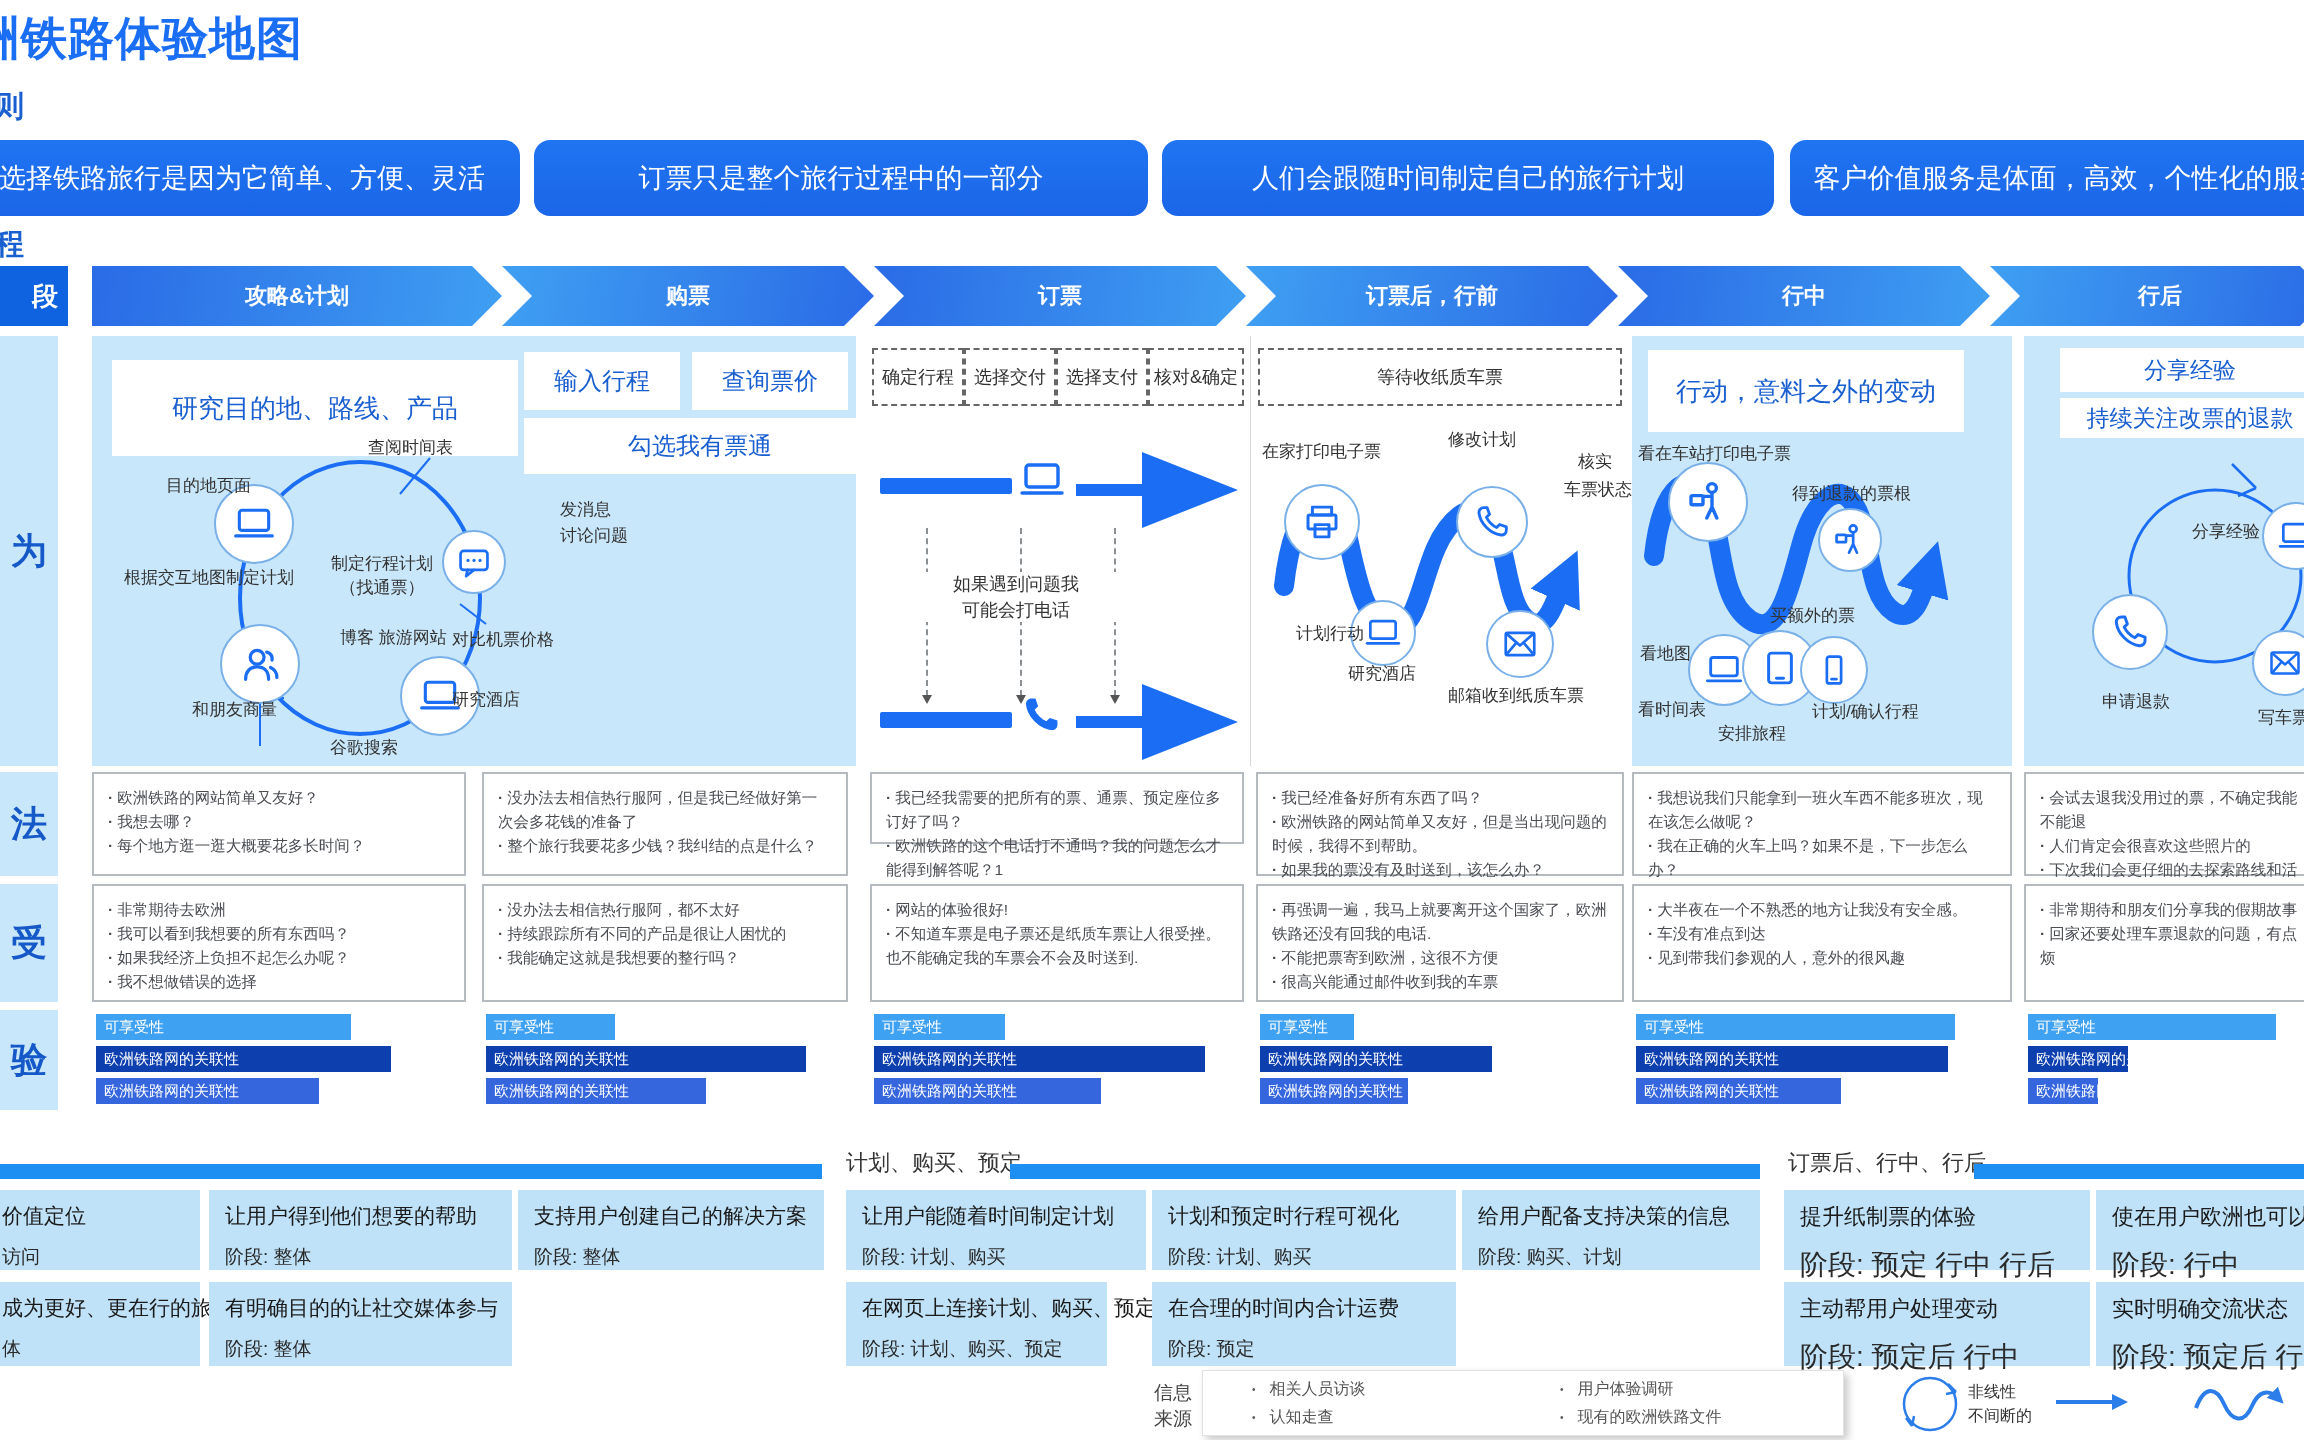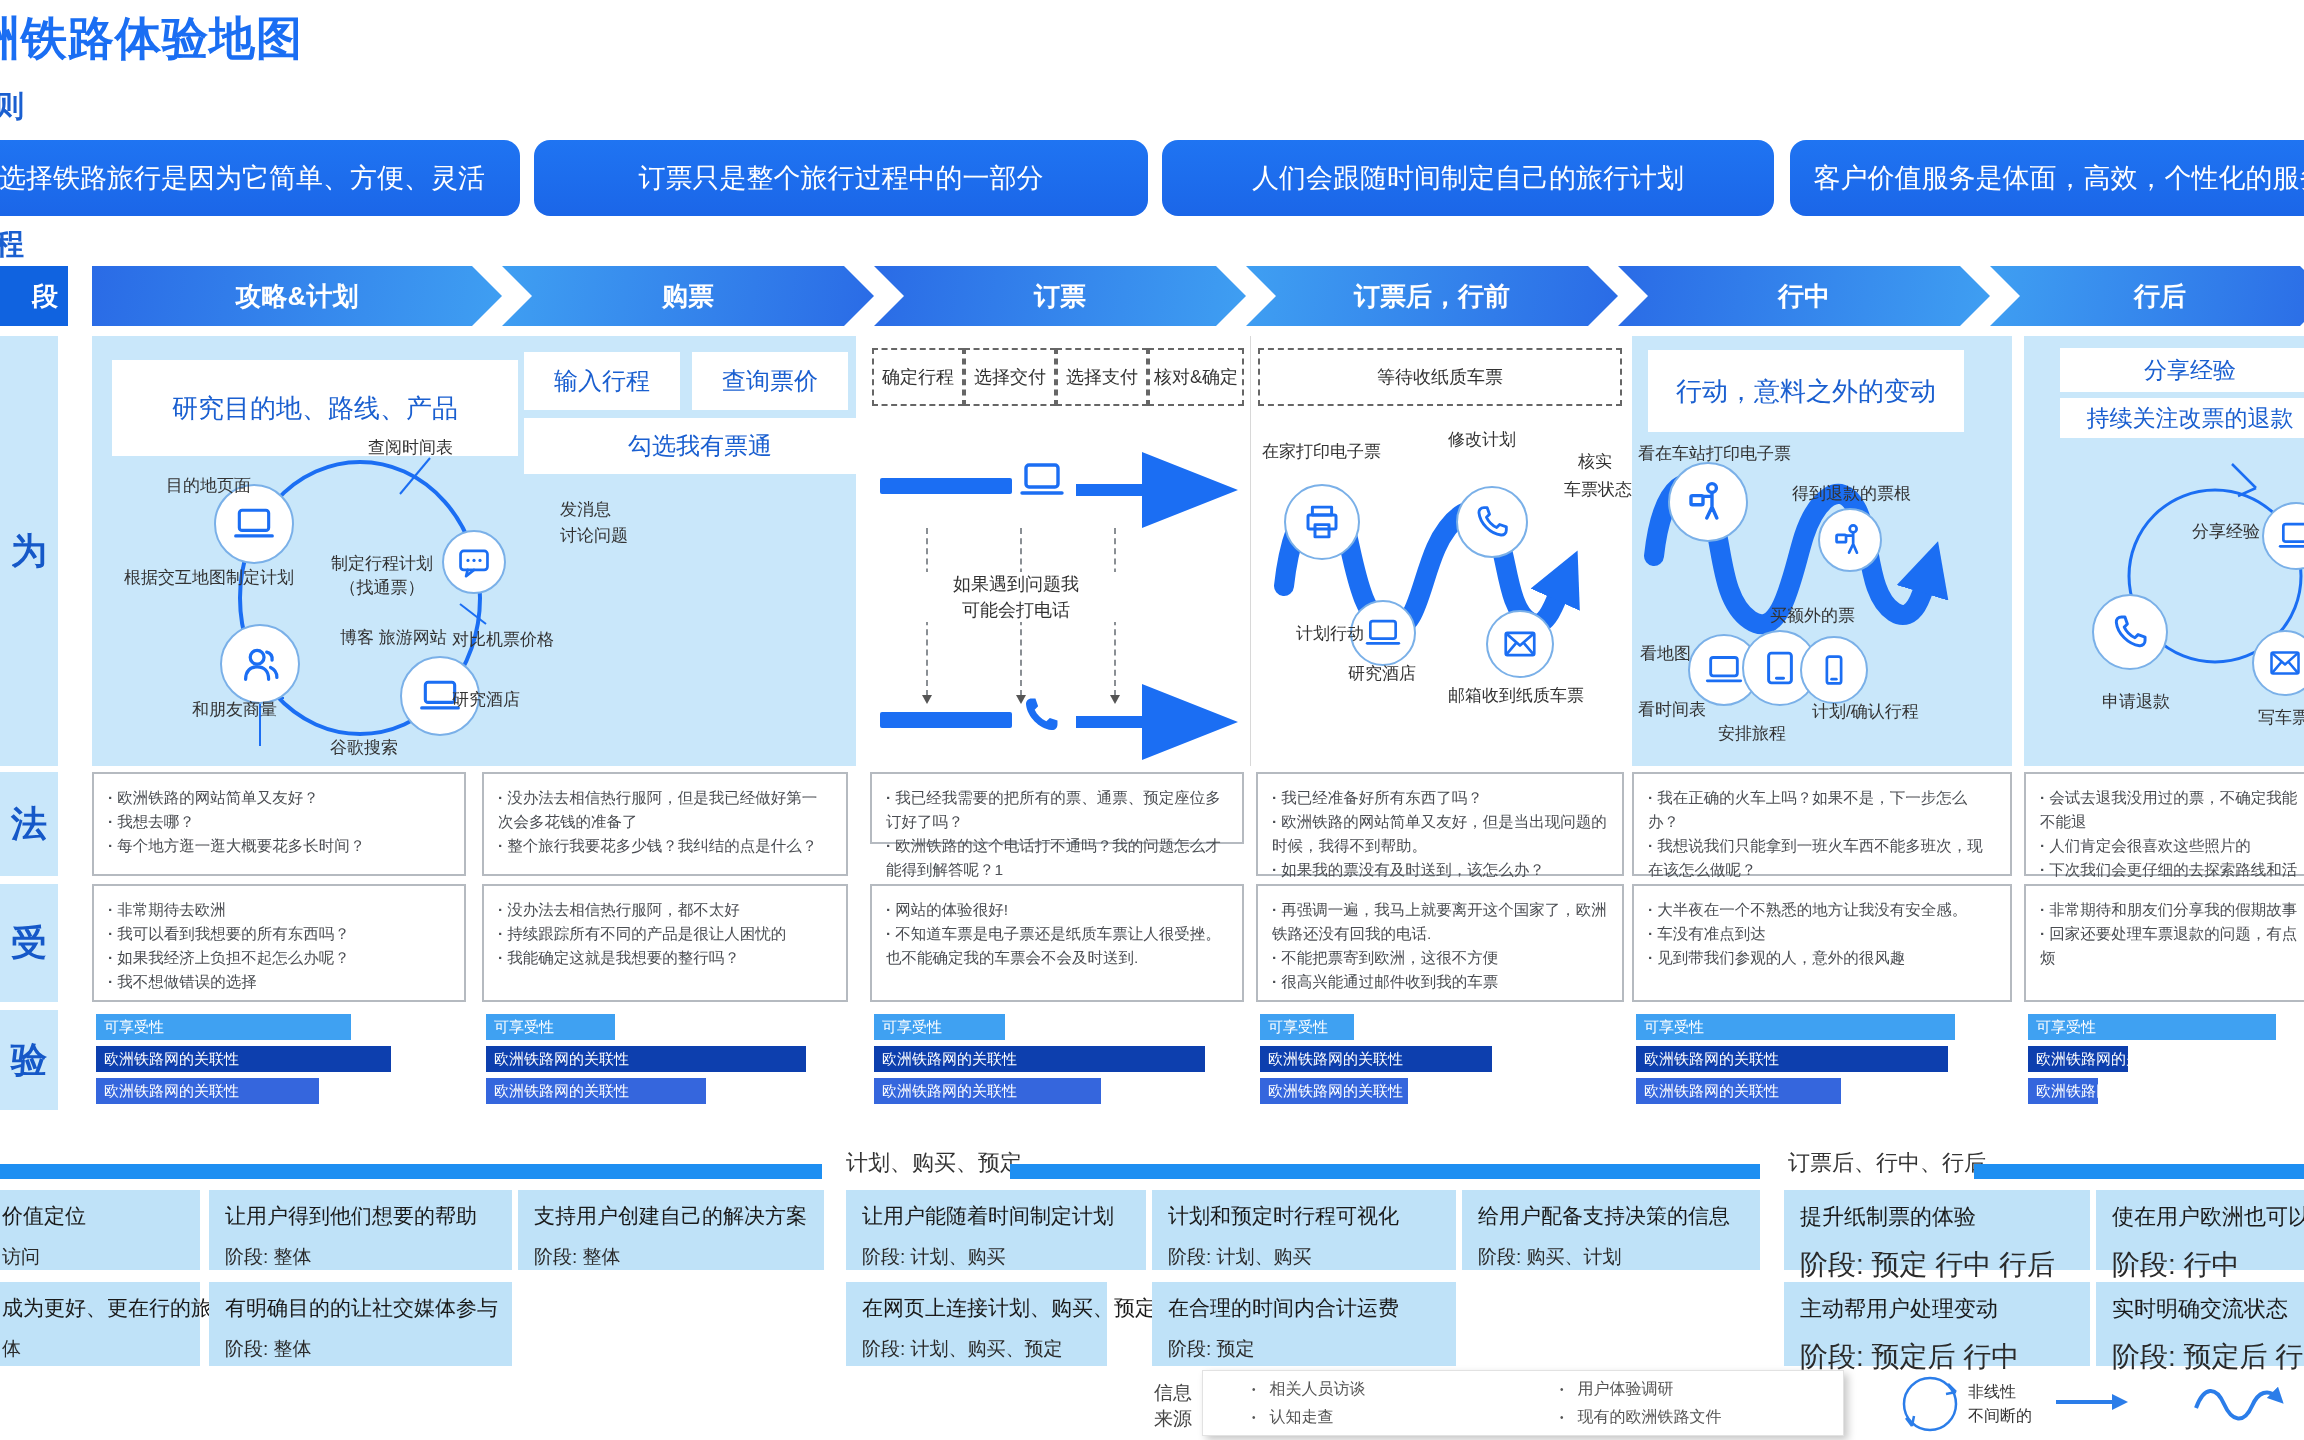--- a/index.html
+++ b/index.html
@@ -7,21 +7,21 @@
        font-family:"Liberation Sans","DejaVu Sans",sans-serif;color:#333;}
   .abs{position:absolute;}
   
   .title{font-size:46px;font-weight:bold;color:#1a6ef3;letter-spacing:1px;white-space:nowrap;}
   .sideword{font-size:30px;color:#1a5fd0;font-weight:bold;}
   
   .banner{background:linear-gradient(180deg,#1f74f2,#1b66e8);border-radius:16px;color:#fff;
           display:flex;align-items:center;justify-content:center;font-size:27px;height:76px;white-space:nowrap;}
   
   .chev{height:60px;display:flex;align-items:center;justify-content:center;color:#fff;
-        font-size:26px;font-weight:bold;white-space:nowrap;
+        font-size:22px;font-weight:bold;white-space:nowrap;
         clip-path:polygon(0 0,calc(100% - 30px) 0,100% 50%,calc(100% - 30px) 100%,0 100%,30px 50%);}
   .chev.first{clip-path:polygon(0 0,calc(100% - 30px) 0,100% 50%,calc(100% - 30px) 100%,0 100%);}
   .stagebox{background:#1063e0;color:#fff;font-size:26px;font-weight:bold;display:flex;
             align-items:center;justify-content:flex-end;padding-right:10px;}
   
   .panel{background:#c9e7fa;}
   .whitebox{background:#fff;display:flex;align-items:center;justify-content:center;
             color:#1a5fd0;text-align:right;}
   .labelstrip{background:#c9e7fa;display:flex;align-items:center;justify-content:center;
               color:#1558c8;font-size:36px;font-weight:bold;}
@@ -325,22 +325,22 @@
 <div class="abs qbox" style="left:870px;top:772px;width:374px;height:72px">
   <div class="bullet">我已经我需要的把所有的票、通票、预定座位多订好了吗？</div>
   <div class="bullet">欧洲铁路的这个电话打不通吗？我的问题怎么才能得到解答呢？1</div>
 </div>
 <div class="abs qbox" style="left:1256px;top:772px;width:368px;height:104px">
   <div class="bullet">我已经准备好所有东西了吗？</div>
   <div class="bullet">欧洲铁路的网站简单又友好，但是当出现问题的时候，我得不到帮助。</div>
   <div class="bullet">如果我的票没有及时送到，该怎么办？</div>
 </div>
 <div class="abs qbox" style="left:1632px;top:772px;width:380px;height:104px">
+  <div class="bullet">我想说我们只能拿到一班火车西不能多班次，现在该怎么做呢？</div>
   <div class="bullet">我在正确的火车上吗？如果不是，下一步怎么办？</div>
-  <div class="bullet">我想说我们只能拿到一班火车西不能多班次，现在该怎么做呢？</div>
 </div>
 <div class="abs qbox" style="left:2024px;top:772px;width:300px;height:104px">
   <div class="bullet">会试去退我没用过的票，不确定我能不能退</div>
   <div class="bullet">人们肯定会很喜欢这些照片的</div>
   <div class="bullet">下次我们会更仔细的去探索路线和活动</div>
 </div>
 
 <div class="abs labelstrip" style="left:0;top:884px;width:58px;height:118px">受</div>
 <div class="abs qbox" style="left:92px;top:884px;width:374px;height:118px">
   <div class="bullet">非常期待去欧洲</div>

